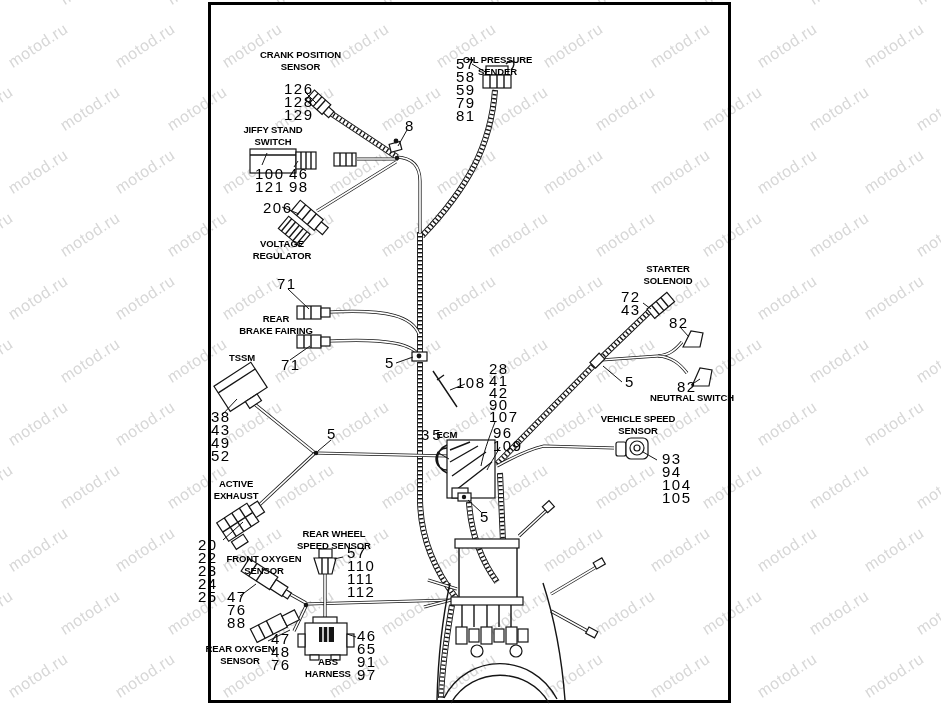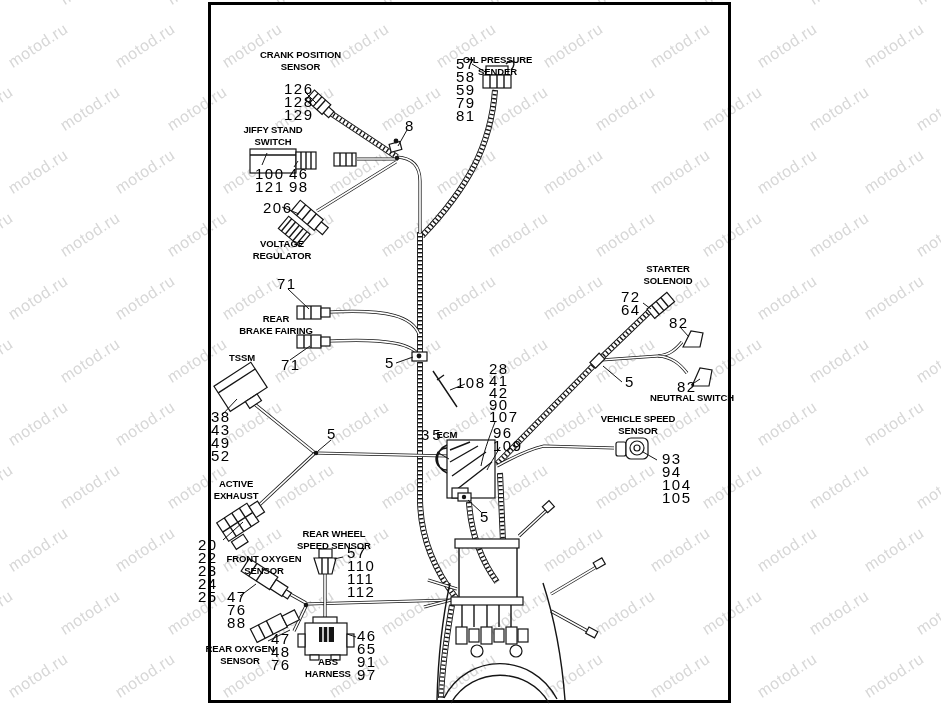--- a/index.html
+++ b/index.html
@@ -479,21 +479,21 @@
   <div class="lbl num" style="left:405px;top:119px">8</div>
   <div class="lbl num" style="left:456px;top:57px">57
 58
 59
 79
 81</div>
   <div class="lbl num" style="left:277px;top:277px">71</div>
   <div class="lbl num" style="left:281px;top:358px">71</div>
   <div class="lbl num" style="left:385px;top:356px">5</div>
   <div class="lbl num" style="left:621px;top:290px">72
-64</div>
+43</div>
   <div class="lbl num" style="left:669px;top:316px">82</div>
   <div class="lbl num" style="left:677px;top:380px">82</div>
   <div class="lbl num" style="left:625px;top:375px">5</div>
   <div class="lbl num" style="left:456px;top:376px">108</div>
   <div class="lbl num" style="left:489px;top:363px;line-height:12px">28
 41
 42
 90
 107</div>
   <div class="lbl num" style="left:493px;top:426px">96

